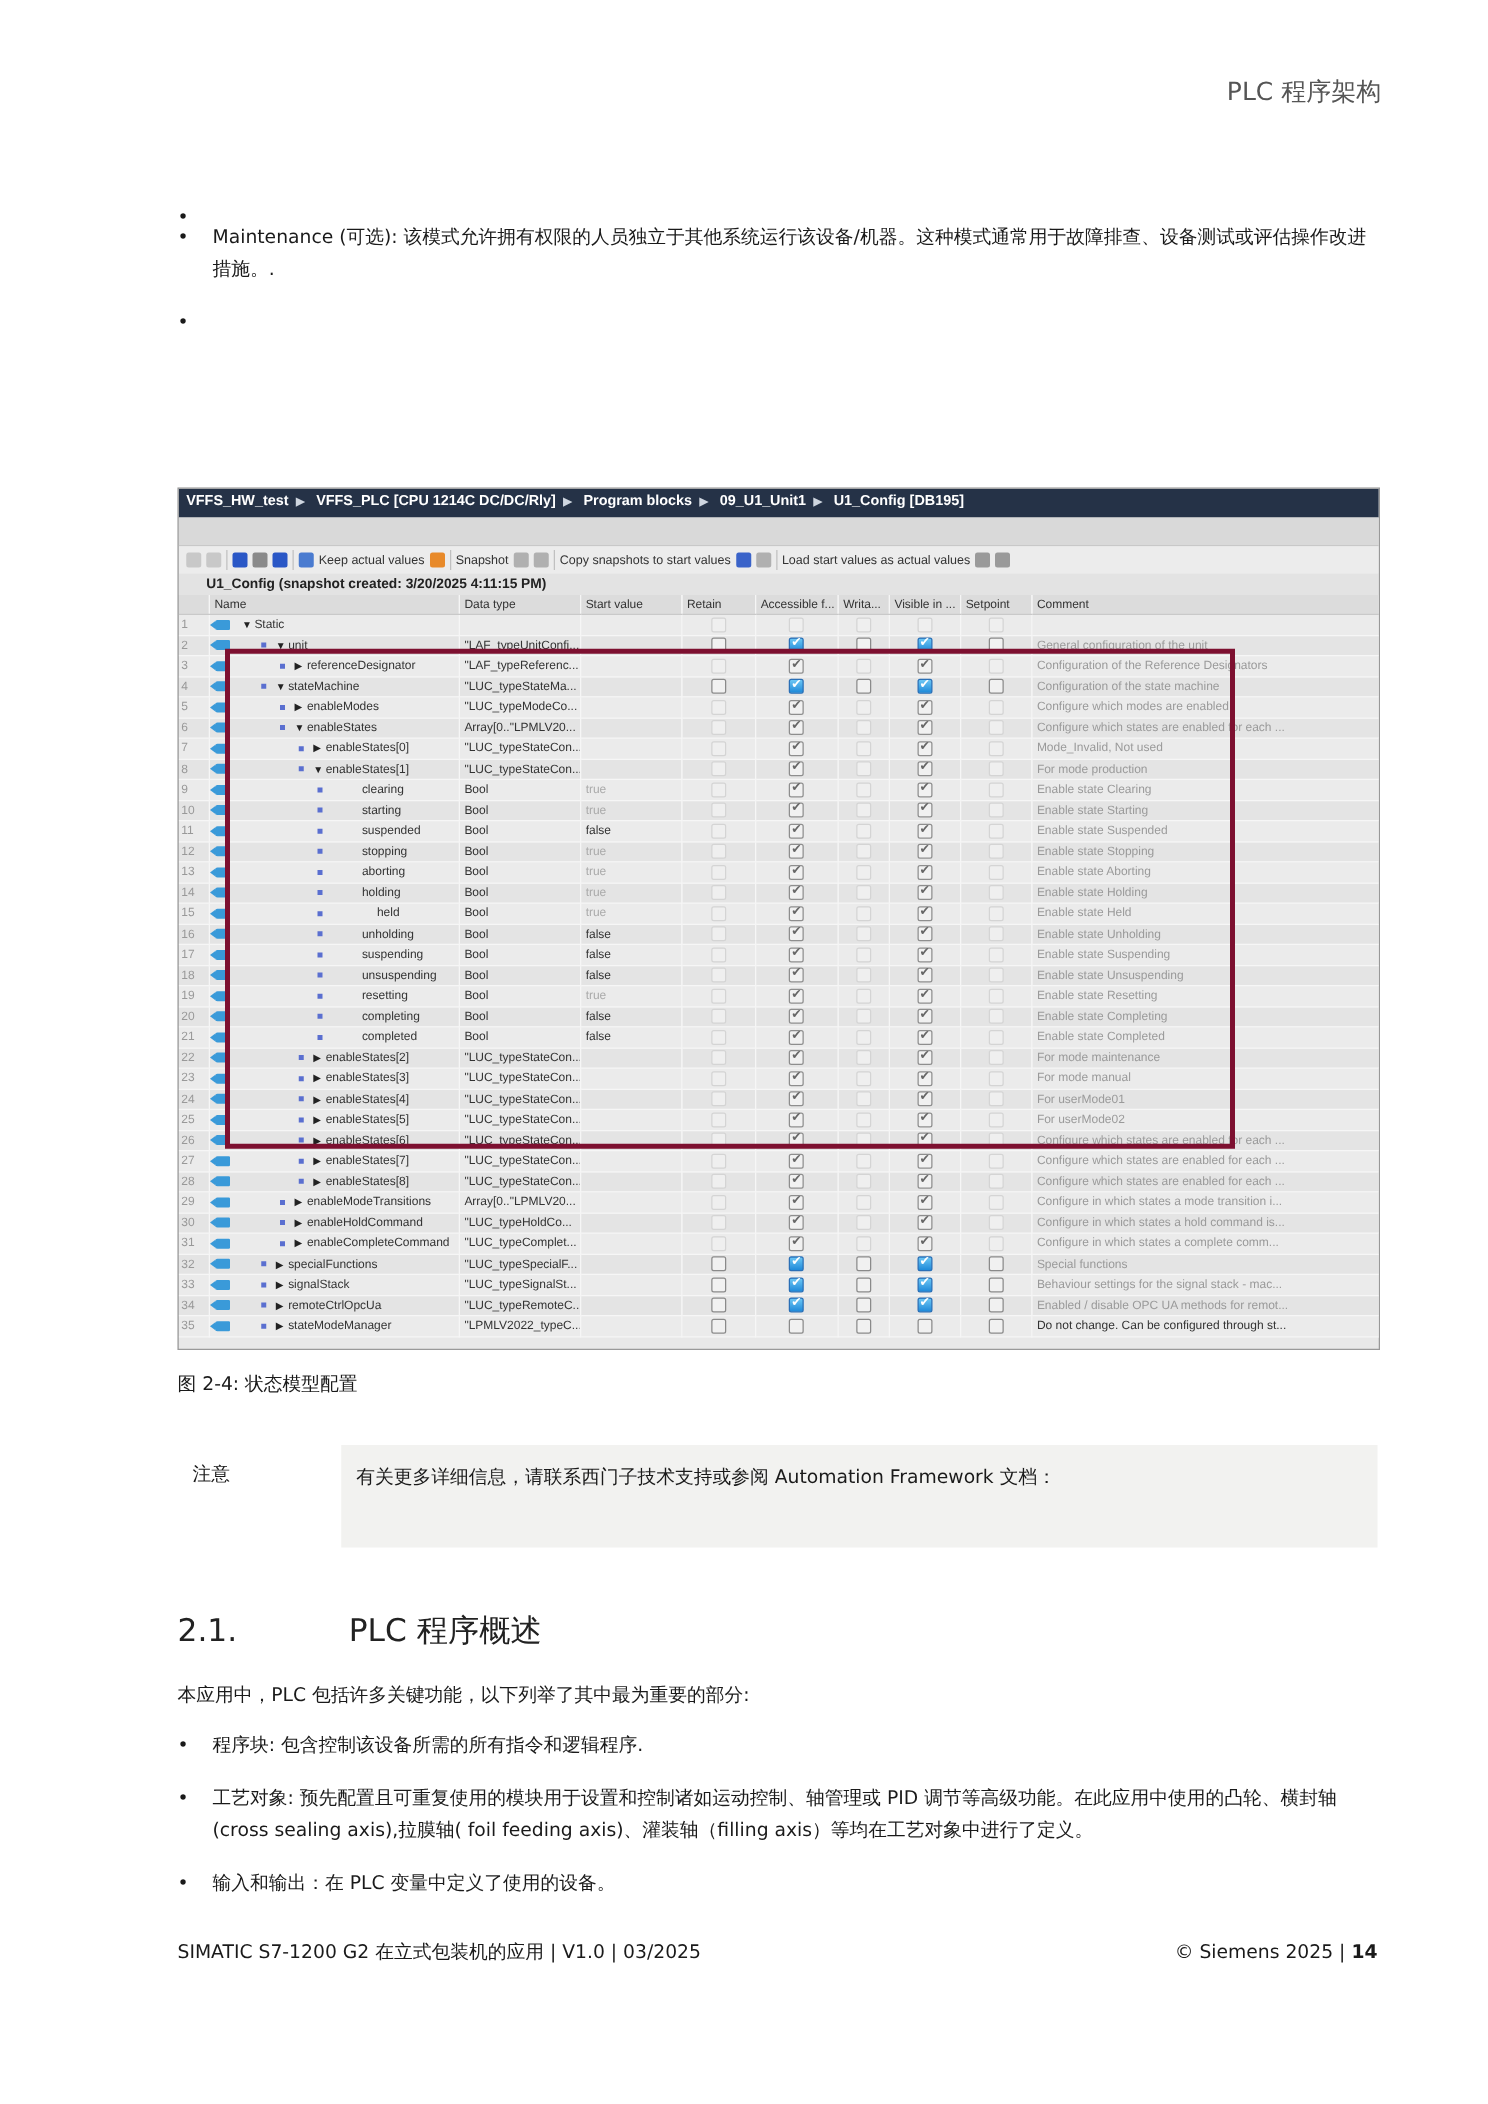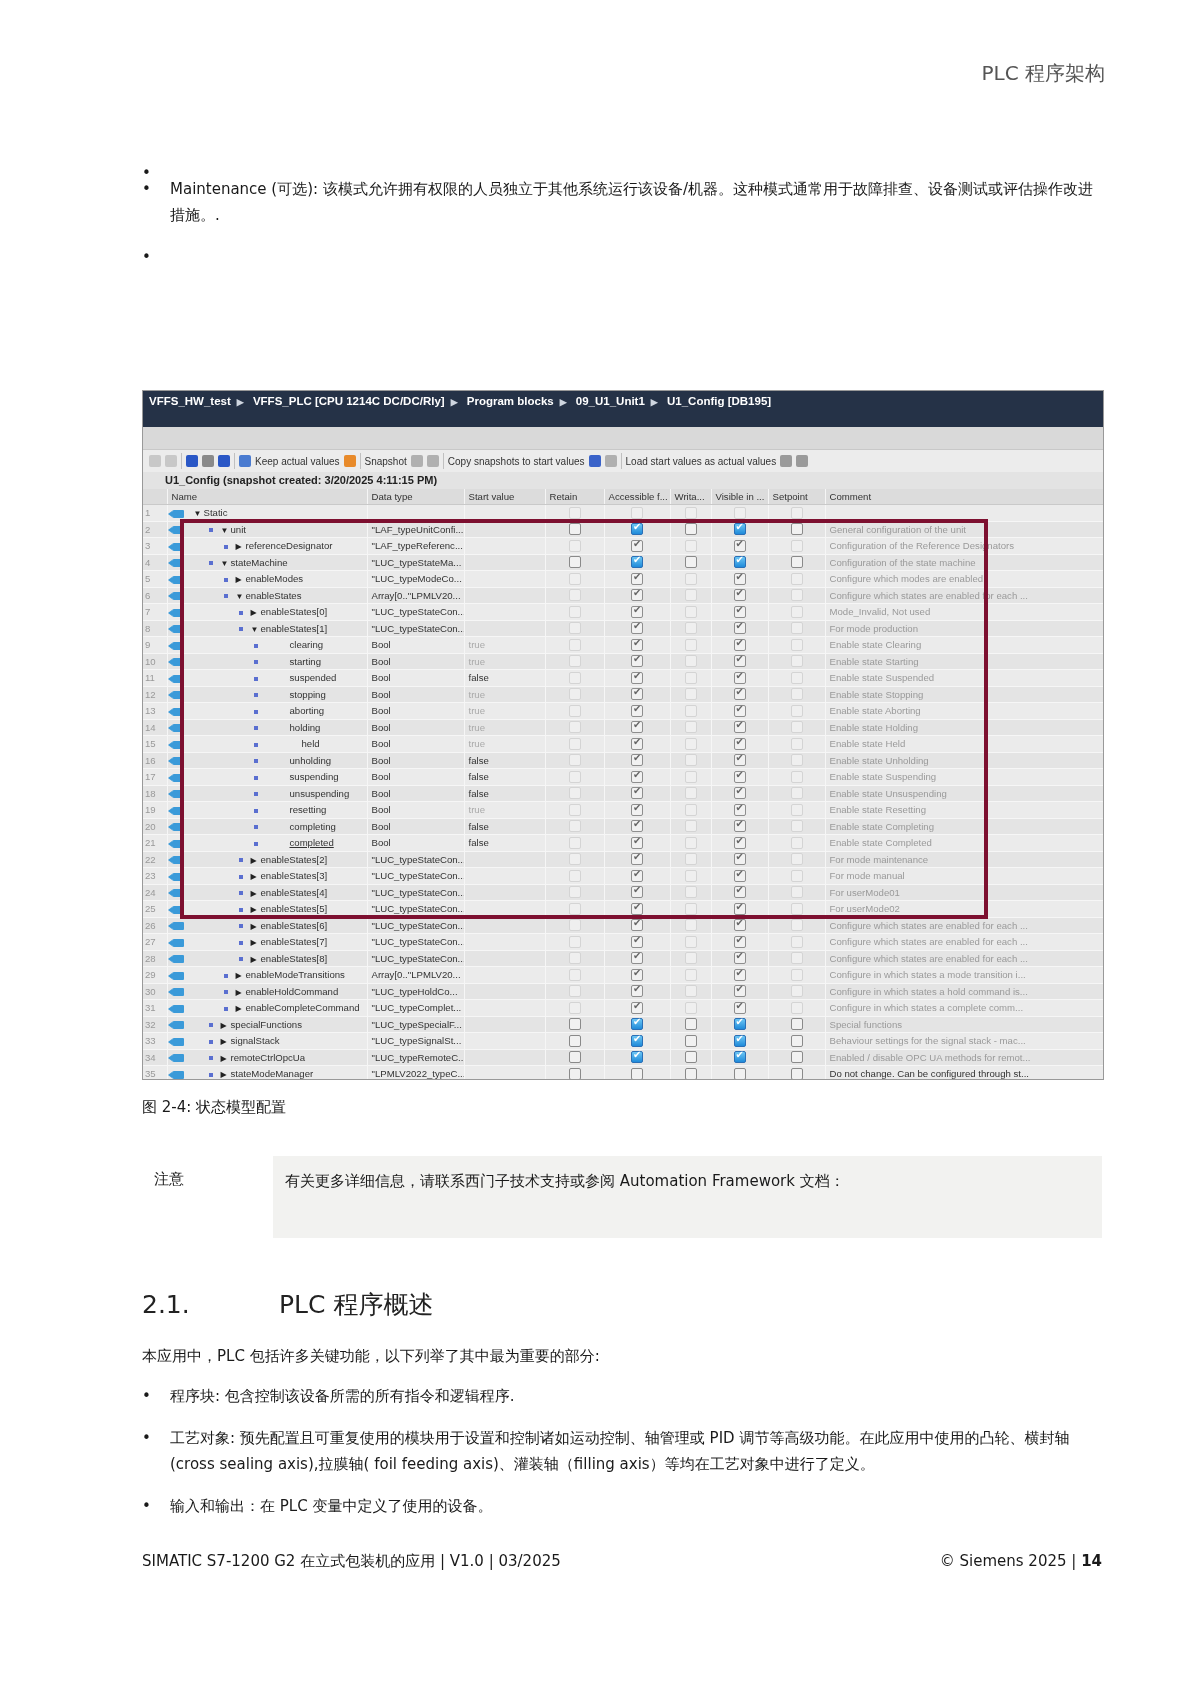--- a/index.html
+++ b/index.html
@@ -5,21 +5,21 @@
   html, body { margin: 0; padding: 0; background: #ffffff; }
   body { width: 1190px; height: 1683px; position: relative; font-family: "DejaVu Sans", "Liberation Sans", sans-serif; color: #1a1a1a; overflow: hidden; }
   .running-header { position: absolute; top: 60px; right: 85px; font-size: 20px; color: #555; }
   .content { position: absolute; left: 142px; width: 960px; top: 160px; }
   .bullet { position: relative; padding-left: 28px; font-size: 15px; line-height: 26px; margin-bottom: 16px; }
   .bullet .dot { position: absolute; left: 0; top: 0; }
   .para { font-size: 15px; line-height: 26px; margin-bottom: 14px; }
 
   
   .tia { position: absolute; left: 142px; top: 390px; width: 960px; height: 688px; background: #e8e8e8; border: 1px solid #999; font-family: "Liberation Sans", sans-serif; overflow: hidden; }
-  .tia-breadcrumb { height: 36px; background: #253247; color: #fff; font-size: 11.5px; font-weight: bold; line-height: 20px; padding-left: 6px; white-space: nowrap; }
+  .tia-breadcrumb { height: 23px; background: #253247; color: #fff; font-size: 11.5px; font-weight: bold; line-height: 20px; padding-left: 6px; white-space: nowrap; }
   .tia-breadcrumb .sep { color: #cfd6e0; margin: 0 6px; font-size: 9px; }
   .tia-blank { height: 22px; background: #d9d9d9; border-bottom: 1px solid #c8c8c8; }
   .tia-toolbar { height: 22px; background: #ececec; display: flex; align-items: center; font-size: 10px; color: #333; padding-left: 6px; gap: 4px; white-space: nowrap; }
   .tb-icon { display: inline-block; width: 12px; height: 12px; border-radius: 2px; }
   .tb-sep { width: 1px; height: 16px; background: #c0c0c0; }
   .tia-title { height: 17px; background: #e3e3e3; font-size: 11px; font-weight: bold; line-height: 17px; padding-left: 22px; color: #222; }
   .tia-table { border-collapse: collapse; font-size: 9.6px; color: #333; table-layout: fixed; width: 960px; }
   .tia-table th { background: #dcdcdc; font-weight: normal; text-align: left; padding: 0 4px; height: 15px; border-right: 1px solid #f5f5f5; border-bottom: 1px solid #c9c9c9; white-space: nowrap; overflow: hidden; }
   .tia-table td { height: 15.5px; padding: 0 4px; border-bottom: 1px solid #f6f6f6; border-right: 1px solid #f6f6f6; white-space: nowrap; overflow: hidden; text-overflow: clip; background: #ebebeb; }
   .tia-table tr.alt td { background: #e4e4e4; }
@@ -364,21 +364,21 @@
           <td class="val">false</td>
           <td class="c"><span class="cb dim"></span></td>
           <td class="c"><span class="cb gray-check"></span></td>
           <td class="c"><span class="cb dim"></span></td>
           <td class="c"><span class="cb gray-check"></span></td>
           <td class="c"><span class="cb dim"></span></td>
           <td class="cmt">Enable state Completing</td>
         </tr>
         <tr>
           <td class="num">21</td>
-          <td><span class="ifc"></span><span style="display: inline-block; width: 70px;"></span><span class="sq"></span><span class="tri"></span><span style="margin-left: 14px; text-decoration: underline;">completed</span></td>
+          <td><span class="ifc"></span><span style="display: inline-block; width: 70px;"></span><span class="sq"></span><span class="tri"></span><span style="margin-left: 14px;">completed</span></td>
           <td>Bool</td>
           <td class="val">false</td>
           <td class="c"><span class="cb dim"></span></td>
           <td class="c"><span class="cb gray-check"></span></td>
           <td class="c"><span class="cb dim"></span></td>
           <td class="c"><span class="cb gray-check"></span></td>
           <td class="c"><span class="cb dim"></span></td>
           <td class="cmt">Enable state Completed</td>
         </tr>
         <tr class="alt">

